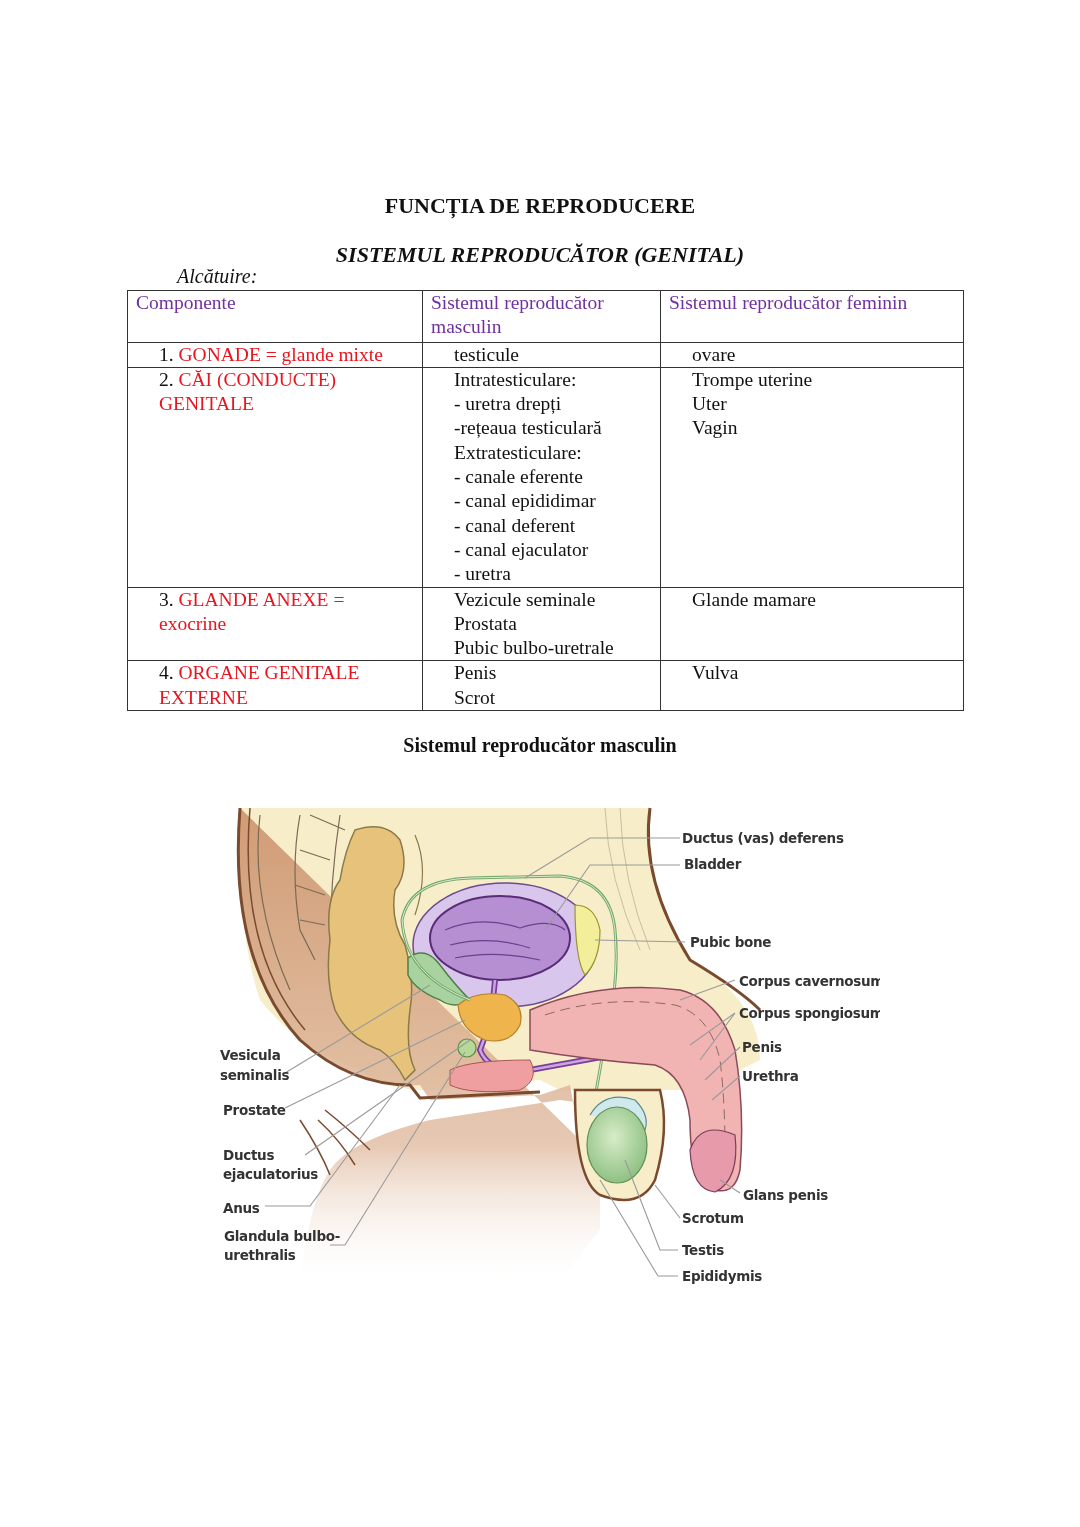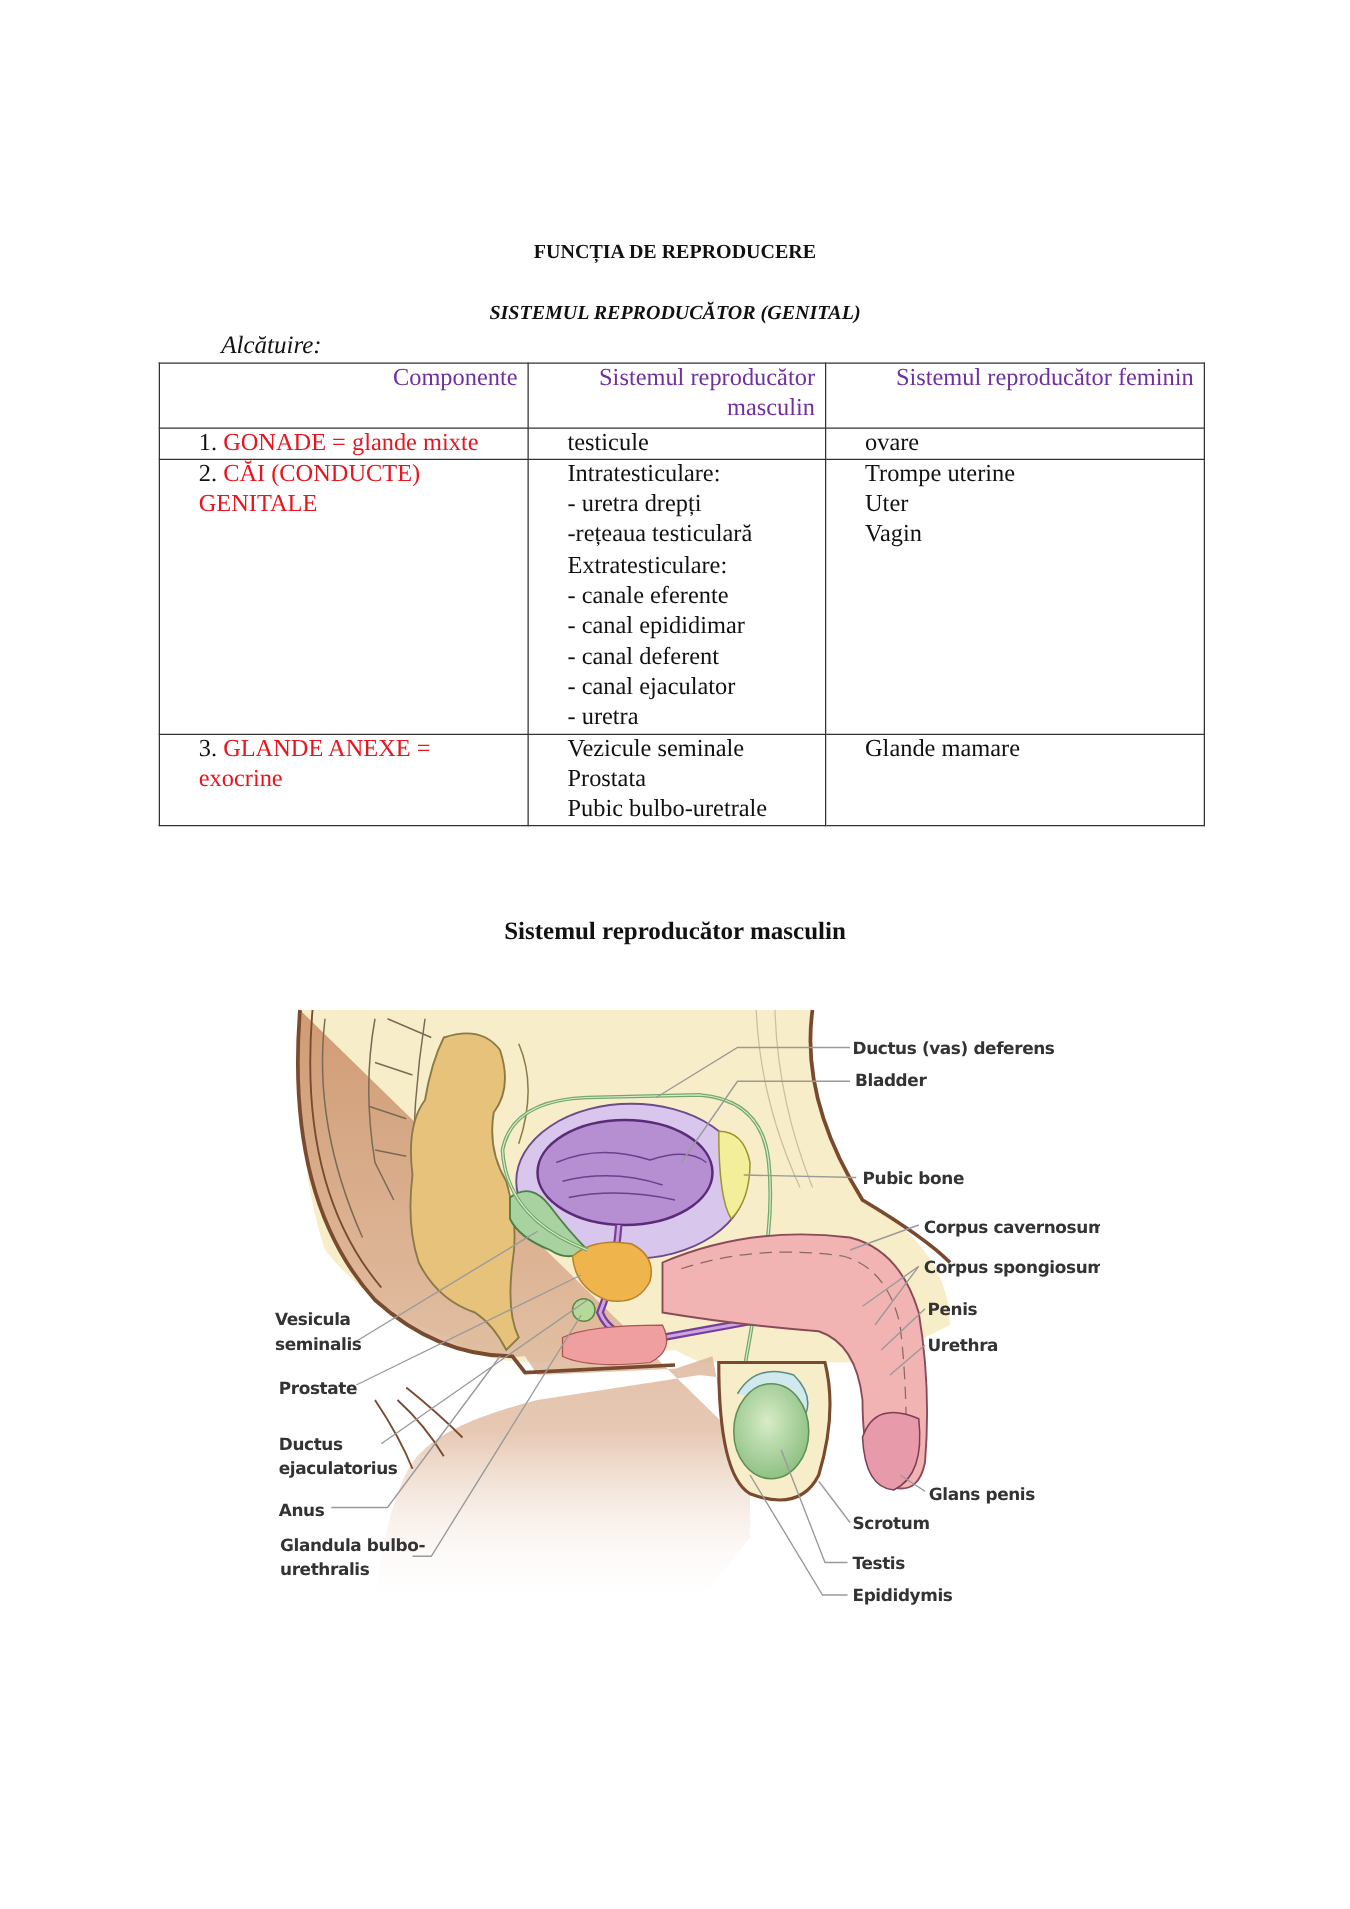--- a/index.html
+++ b/index.html
@@ -1,24 +1,24 @@
 <!DOCTYPE html>
 <html><head>
 <meta charset="utf-8">
 <style>
   html, body { margin: 0; padding: 0; background: #ffffff; }
   body { width: 1080px; height: 1527px; position: relative; overflow: hidden;
          font-family: "Liberation Serif", "DejaVu Serif", serif; color: #111; }
-  .title { position: absolute; left: 0; width: 1080px; text-align: center; font-weight: bold; font-size: 16px; }
+  .title { position: absolute; left: 0; width: 1080px; text-align: center; font-weight: bold; font-size: 22px; }
   #t1 { top: 193px; }
   #t2 { top: 242px; font-style: italic; }
   #alc { position: absolute; left: 143px; top: 265px; font-style: italic; font-size: 20px; margin-left: 34px; }
   table { position: absolute; left: 127px; top: 290px; border-collapse: collapse; font-size: 19.5px; line-height: 24.3px; }
   td, th { border: 1.3px solid #333; vertical-align: top; padding: 0 8px; font-weight: normal; }
-  th { color: #7030a0; text-align: right; padding-bottom: 2px; margin-top: 16px; }
+  th { color: #7030a0; text-align: left; padding-bottom: 2px; margin-top: 16px; }
   .c1 { width: 278px; } .c2 { width: 221px; } .c3 { width: 286px; }
   .red { color: #e8141e; }
   .line { display: block; white-space: nowrap; margin-left: 23px; }
   #caption { position: absolute; left: 0; top: 734px; width: 1080px; text-align: center; font-weight: bold; font-size: 20px; }
   #diagram { position: absolute; left: 210px; top: 800px; width: 670px; height: 495px; }
   .lbl { font-family: "DejaVu Sans", sans-serif; font-size: 13.5px; fill: #333; font-weight: bold; letter-spacing: -0.3px; }
 </style>
 </head>
 <body>
 
@@ -71,20 +71,33 @@
       <span class="line"><span>3.</span> <span class="red">GLANDE ANEXE =</span></span>
       <span class="line red">exocrine</span>
     </td>
     <td>
       <span class="line">Vezicule seminale</span>
       <span class="line">Prostata</span>
       <span class="line">Pubic bulbo-uretrale</span>
     </td>
     <td>
       <span class="line">Glande mamare</span>
+    </td>
+  </tr>
+  <tr>
+    <td>
+      <span class="line"><span>4.</span> <span class="red">ORGANE GENITALE</span></span>
+      <span class="line red">EXTERNE</span>
+    </td>
+    <td>
+      <span class="line">Penis</span>
+      <span class="line">Scrot</span>
+    </td>
+    <td>
+      <span class="line">Vulva</span>
     </td>
   </tr>
 </tbody>
   </table>
 
 <div id="caption">Sistemul reproducător masculin</div>
 
 <svg id="diagram" viewBox="210 800 670 495">
   <defs>
     <linearGradient id="skinGrad" x1="0" y1="0" x2="0" y2="1">

